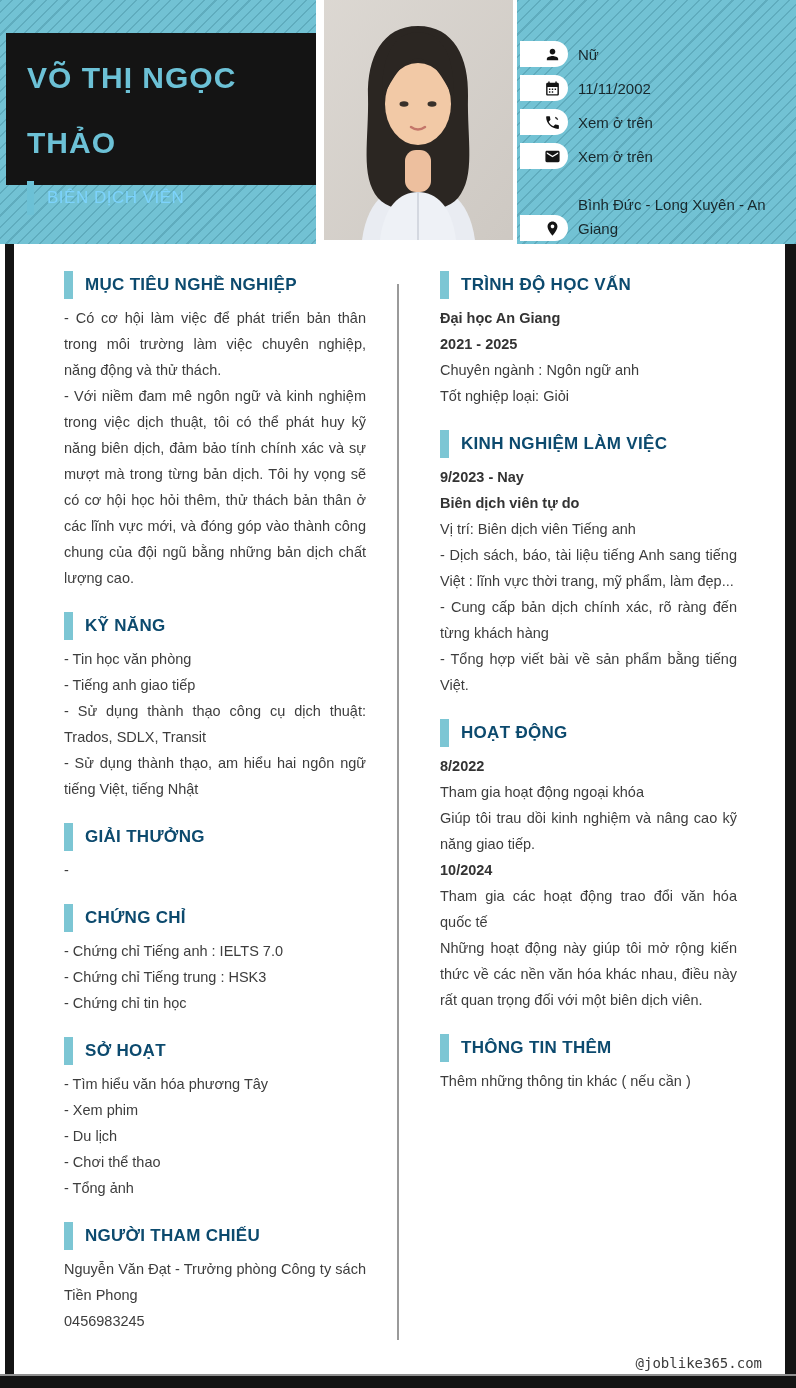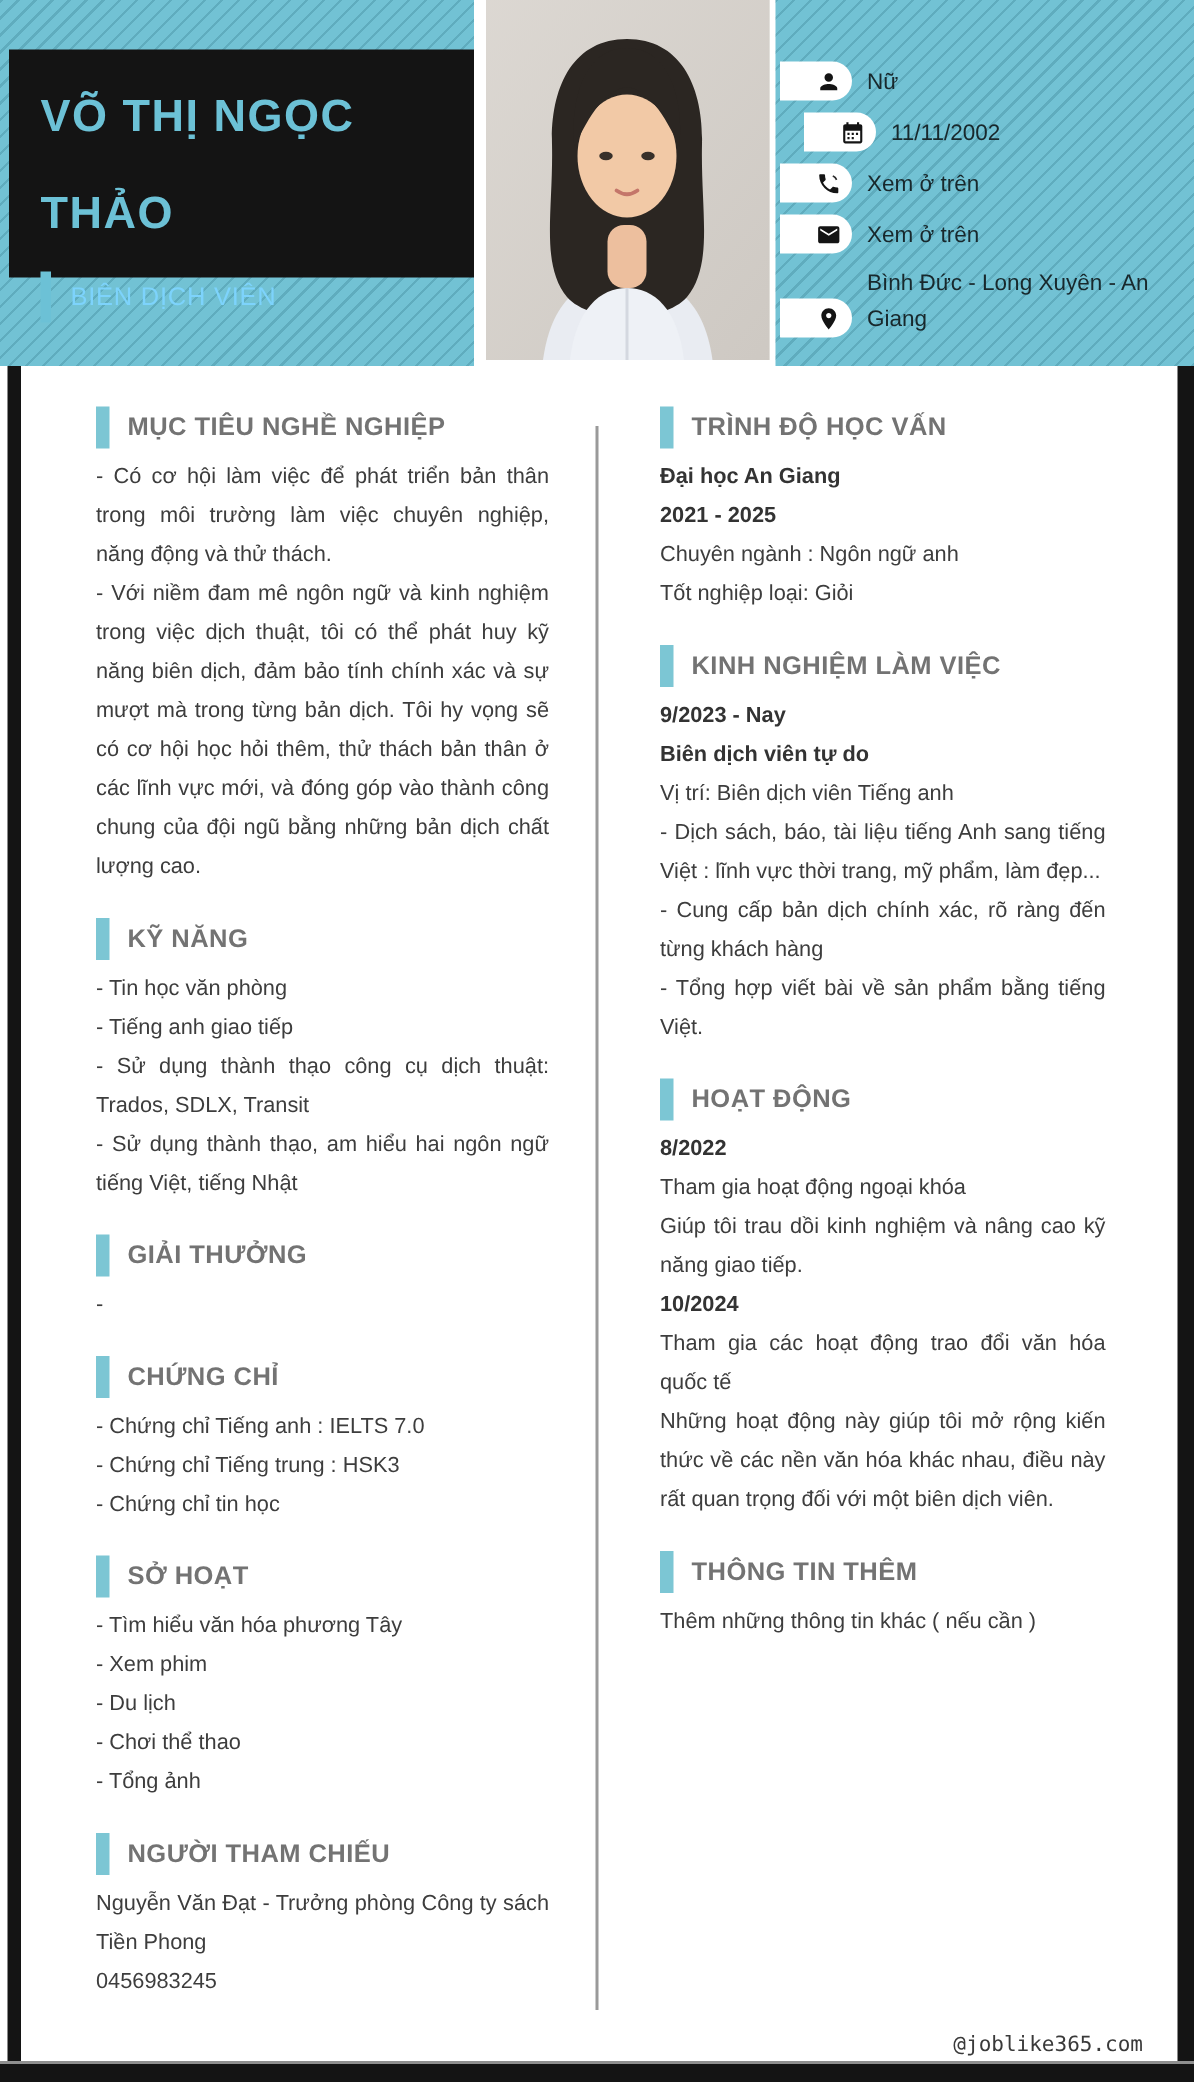--- a/index.html
+++ b/index.html
@@ -49,21 +49,21 @@
   .bottom-strip   { position:absolute; left:0; bottom:0; width:796px; height:14px; background:#141414; border-top:2px solid #8f8f8f; }
   .divider { position:absolute; left:397px; top:284px; width:2px; height:1056px; background:#9a9a9a; }
   
   .col { position:absolute; top:271px; }
   .col-left  { left:64px;  width:302px; }
   .col-right { left:440px; width:297px; }
   .section { margin-bottom:21px; }
   .sec-head { display:flex; align-items:center; margin-bottom:6px; }
   .sec-bar { width:9px; height:28px; background:#7cc6d4; flex:0 0 auto; }
   .sec-title {
-    font-size:17px; font-weight:bold; color:#737373; margin-left:12px;
+    font-size:17px; font-weight:bold; color:#0c4a6e; margin-left:12px;
     letter-spacing:0.3px;
   }
   .line, .para { font-size:14.5px; line-height:26px; color:#3d3d3d; }
   .para { text-align:justify; }
   .b { font-weight:bold; color:#333333; }
   
   .footer-credit {
     position:absolute; right:34px; bottom:17px;
     font-family:"DejaVu Sans Mono","Liberation Mono", monospace;
     font-size:14px; color:#3a3a3a;
@@ -111,21 +111,21 @@
     <div class="header-right hatch">
 
       <div class="contact-row" style="top:41px;">
         <div class="pill">
           <svg viewBox="0 0 24 24">
               <path d="M12 12c2.21 0 4-1.79 4-4s-1.79-4-4-4-4 1.79-4 4 1.79 4 4 4zm0 2c-2.67 0-8 1.34-8 4v2h16v-2c0-2.66-5.33-4-8-4z"></path>
             </svg>
         </div>
         <div class="contact-text">Nữ</div>
       </div>
-      <div class="contact-row" style="top:75px;margin-left:16px;">
+      <div class="contact-row" style="top:75px;">
         <div class="pill">
           <svg viewBox="0 0 24 24">
               <path d="M19 4h-1V2h-2v2H8V2H6v2H5c-1.11 0-2 .9-2 2v14c0 1.1.89 2 2 2h14c1.1 0 2-.9 2-2V6c0-1.1-.9-2-2-2zm0 16H5V10h14v10zM9 14H7v-2h2v2zm4 0h-2v-2h2v2zm4 0h-2v-2h2v2zm-8 4H7v-2h2v2zm4 0h-2v-2h2v2z"></path>
             </svg>
         </div>
         <div class="contact-text">11/11/2002</div>
       </div>
       <div class="contact-row" style="top:109px;">
         <div class="pill">
           <svg viewBox="0 0 24 24">
@@ -136,21 +136,21 @@
         <div class="contact-text">Xem ở trên</div>
       </div>
       <div class="contact-row" style="top:143px;">
         <div class="pill">
           <svg viewBox="0 0 24 24">
               <path d="M20 4H4c-1.1 0-1.99.9-1.99 2L2 18c0 1.1.9 2 2 2h16c1.1 0 2-.9 2-2V6c0-1.1-.9-2-2-2zm0 4l-8 5-8-5V6l8 5 8-5v2z"></path>
             </svg>
         </div>
         <div class="contact-text">Xem ở trên</div>
       </div>
-      <div class="contact-row" style="top:176px;">
+      <div class="contact-row" style="top:192px;">
         <div class="pill">
           <svg viewBox="0 0 24 24">
               <path d="M12 2C8.13 2 5 5.13 5 9c0 5.25 7 13 7 13s7-7.75 7-13c0-3.87-3.13-7-7-7zm0 9.5c-1.38 0-2.5-1.12-2.5-2.5S10.62 6.5 12 6.5s2.5 1.12 2.5 2.5-1.12 2.5-2.5 2.5z"></path>
             </svg>
         </div>
         <div class="contact-text">Bình Đức - Long Xuyên - An Giang</div>
       </div>
     </div>
   </div>
 

